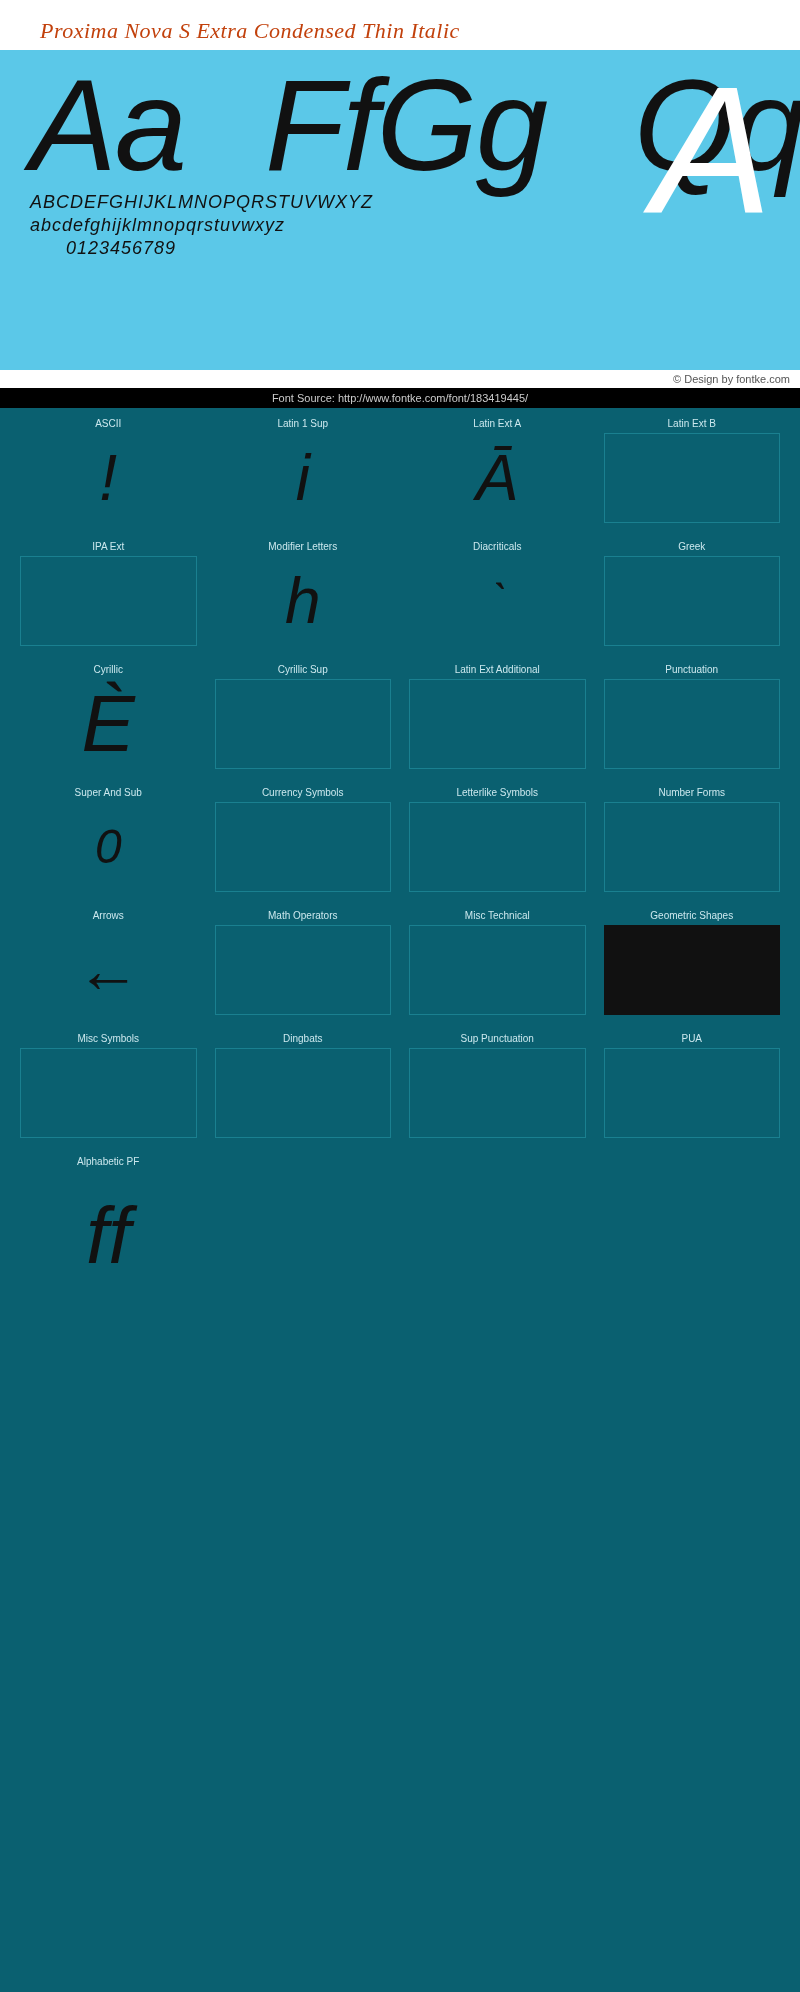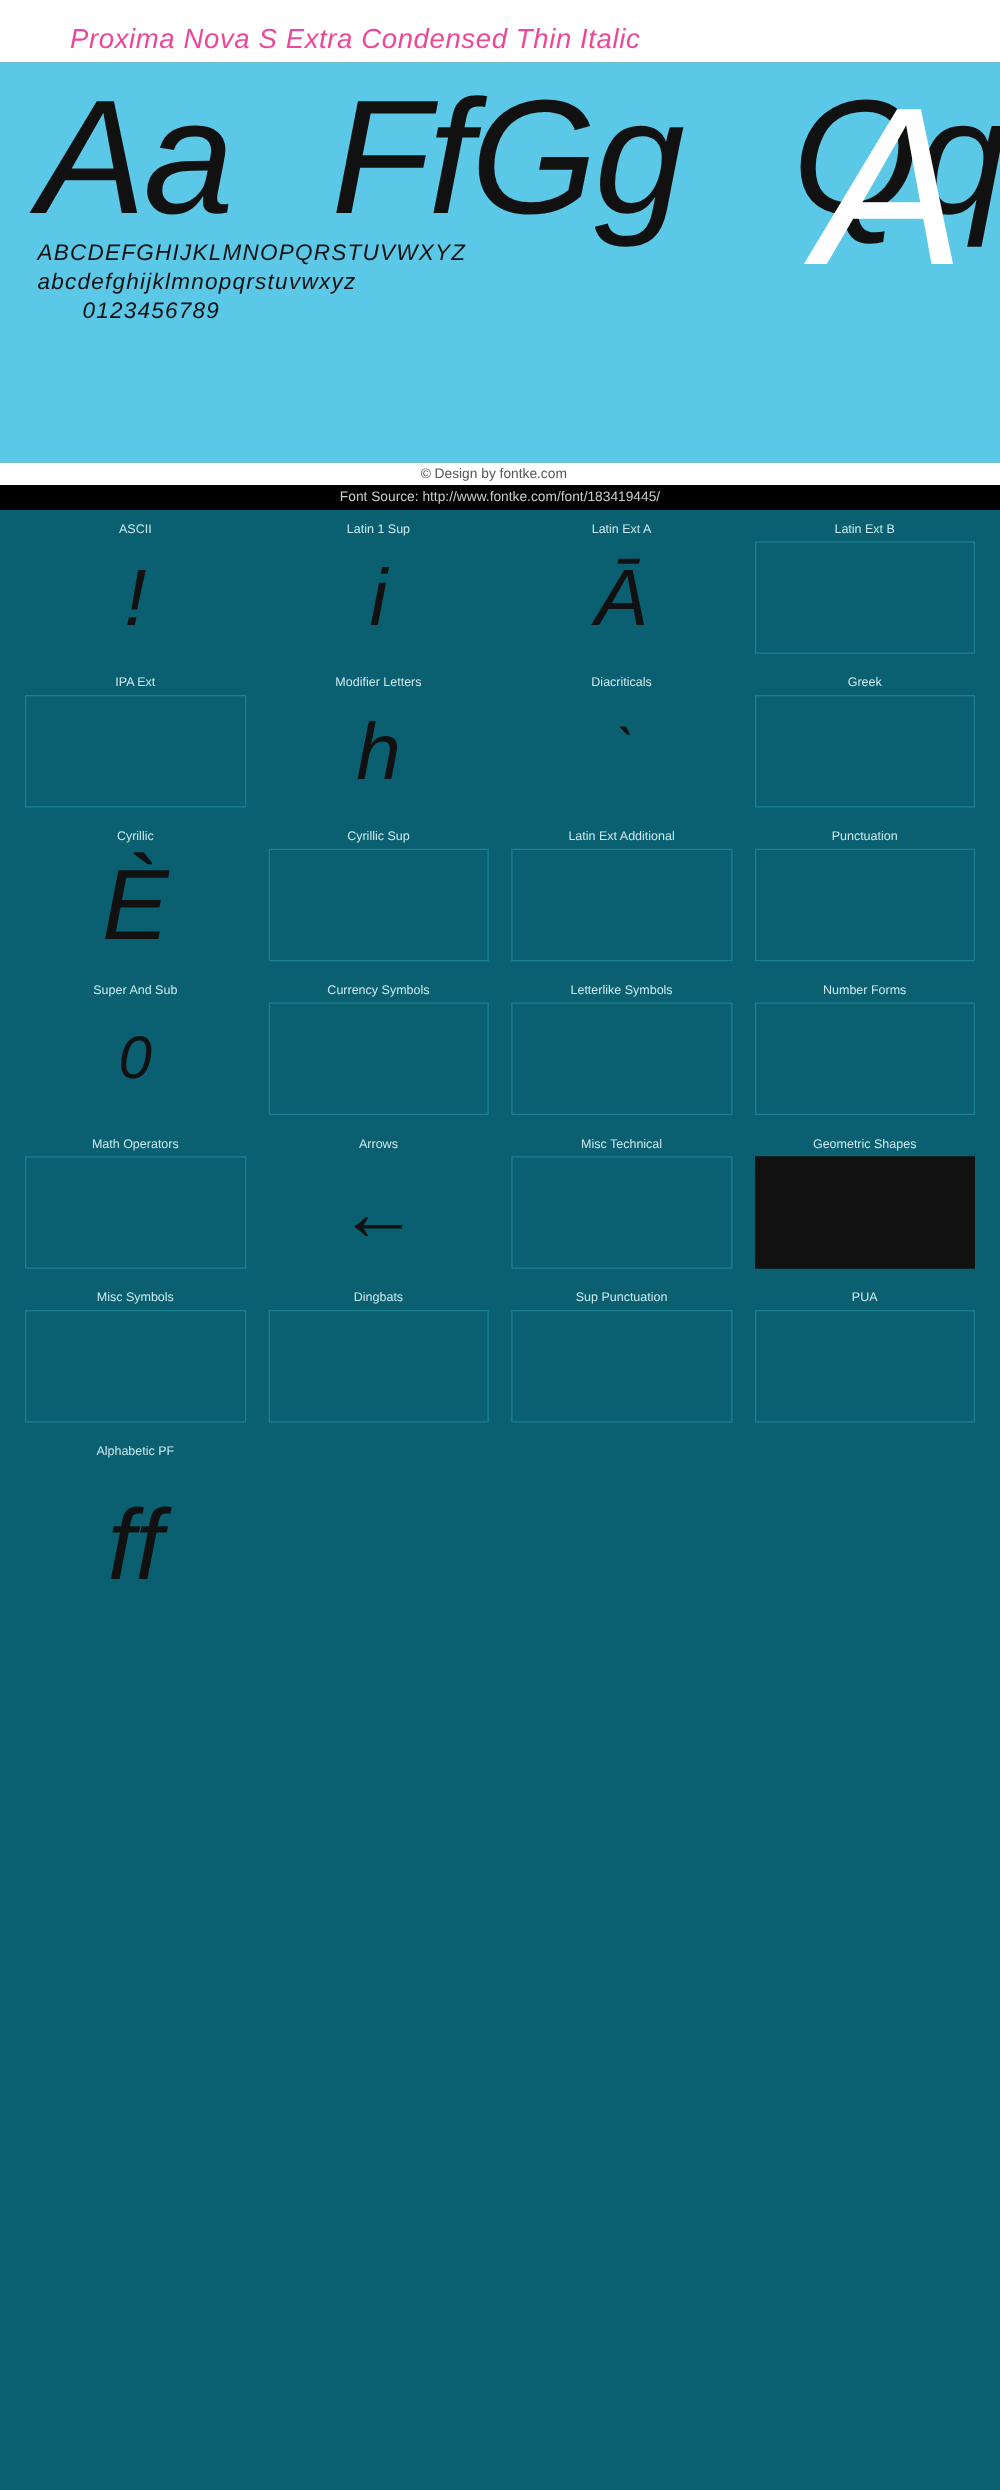--- a/index.html
+++ b/index.html
@@ -10,25 +10,24 @@
     }
 
     
     .header-section {
       background: #ffffff;
       padding: 10px 40px 0 40px;
     }
     .font-title {
       font-size: 22px;
       font-style: italic;
-      color: #ec4899;
-      font-family: Liberation Sans, sans-serif;
+      color: #c2410c;
+      font-family: Liberation Serif, serif;
       padding: 8px 0 6px 0;
       letter-spacing: 0.5px;
-      margin-left: 16px;
     }
 
     
     .preview-section {
       background: #5bc8e8;
       padding: 10px 30px 10px 30px;
       position: relative;
       min-height: 320px;
     }
     .preview-large {
@@ -75,21 +74,21 @@
       font-style: italic;
       font-weight: 100;
       color: #111;
       font-family: 'Trebuchet MS', Arial, sans-serif;
       letter-spacing: 1px;
       margin-top: 2px;
       margin-left: 36px;
     }
     .design-credit {
       background: #ffffff;
-      text-align: center;
+      text-align: right;
       font-size: 11px;
       color: #555;
       padding: 3px 10px 3px 0;
     }
     .font-source {
       background: #000000;
       color: #ccc;
       font-size: 11px;
       text-align: center;
       padding: 4px 0;
@@ -268,30 +267,30 @@
     <div class="grid-cell">
       <div class="cell-label">Letterlike Symbols</div>
       <div class="cell-box"></div>
     </div>
     <div class="grid-cell">
       <div class="cell-label">Number Forms</div>
       <div class="cell-box"></div>
     </div>
 
     <div class="grid-cell">
-      <div class="cell-label">Math Operators</div>
-      <div class="cell-box"></div>
-    </div>
-    <div class="grid-cell">
       <div class="cell-label">Arrows</div>
       <div class="cell-box has-char" style="border:none">
         <span style="font-size:64px;color:#111">←</span>
       </div>
     </div>
     <div class="grid-cell">
+      <div class="cell-label">Math Operators</div>
+      <div class="cell-box"></div>
+    </div>
+    <div class="grid-cell">
       <div class="cell-label">Misc Technical</div>
       <div class="cell-box"></div>
     </div>
     <div class="grid-cell">
       <div class="cell-label">Geometric Shapes</div>
       <div class="cell-box black-bg"></div>
     </div>
 
     <div class="grid-cell">
       <div class="cell-label">Misc Symbols</div>

